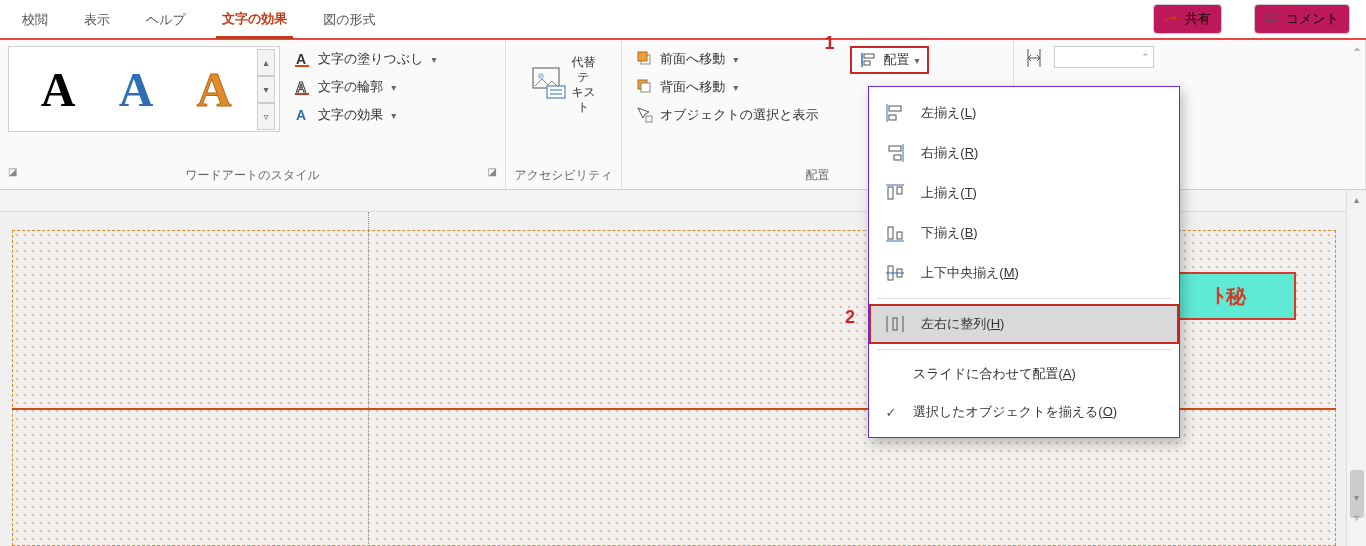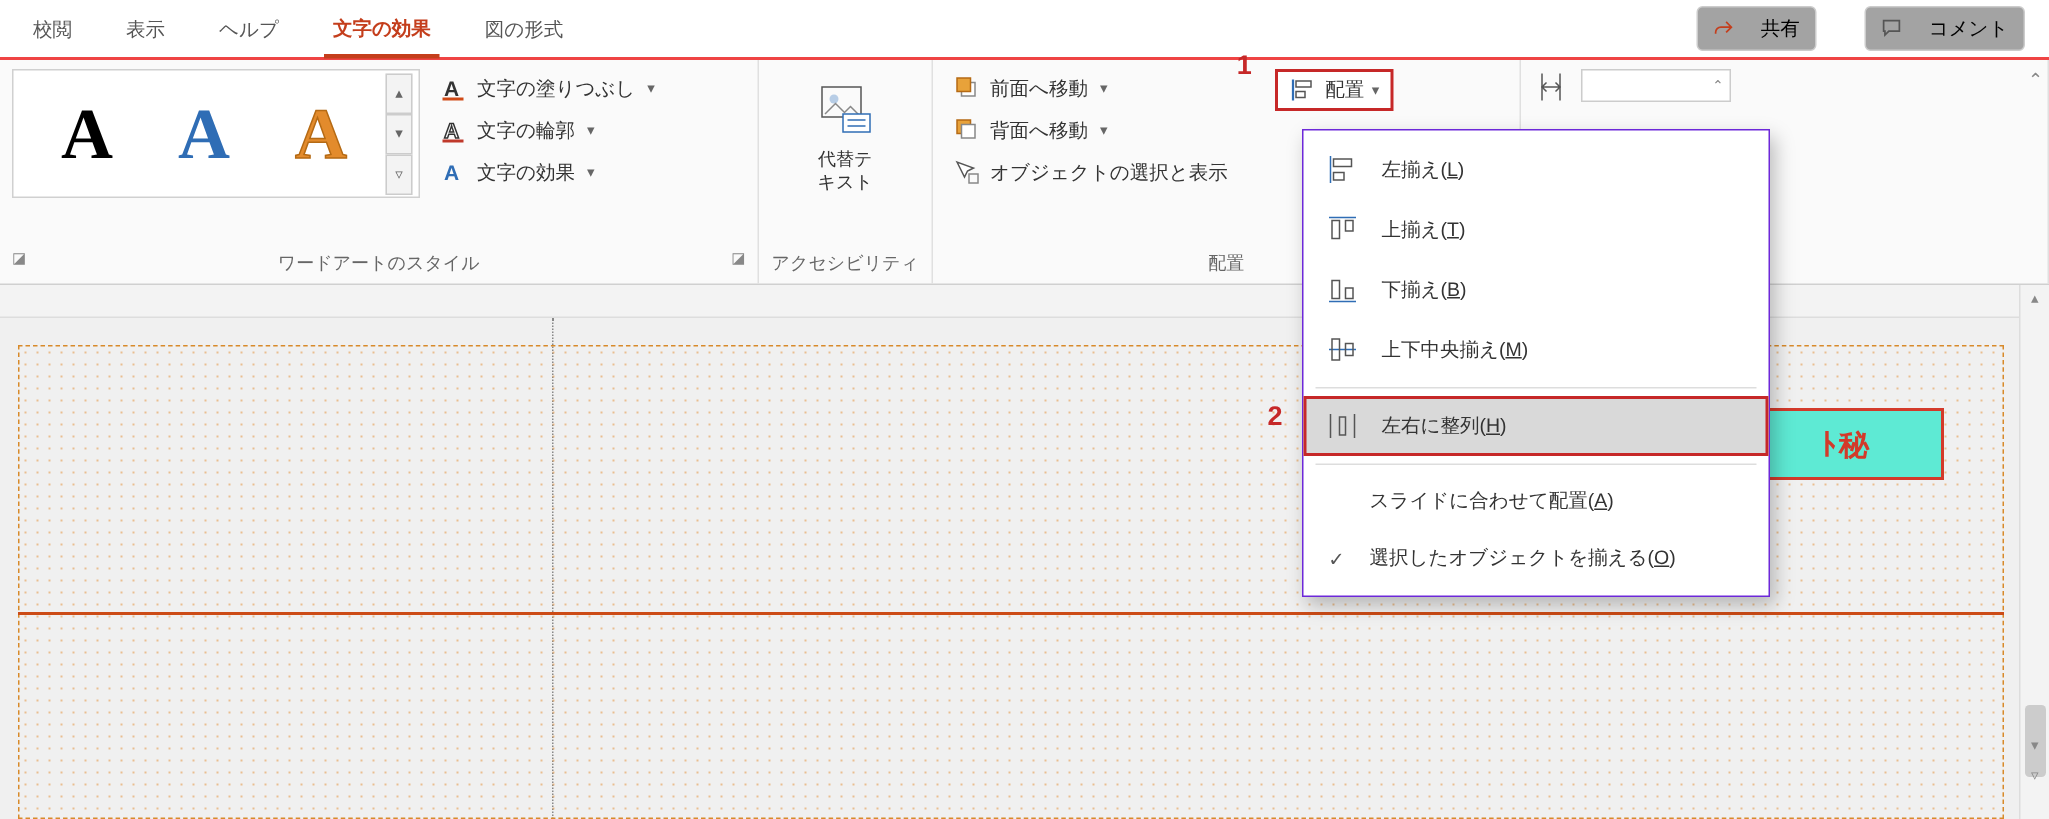--- a/index.html
+++ b/index.html
@@ -3,21 +3,21 @@
 <meta charset="utf-8">
 <style>
   * { box-sizing: border-box; margin: 0; padding: 0; font-family: "Meiryo UI", "Yu Gothic UI", sans-serif; }
   body { width: 1366px; height: 546px; background: #fff; overflow: hidden; font-size: 13px; color: #333; }
 
   
   .tabs { display: flex; align-items: center; height: 40px; padding: 0 16px; gap: 24px; border-bottom: 2px solid #ef4444; }
   .tab { padding: 10px 6px 8px; color: #555; cursor: pointer; }
   .tab.active { color: #c43e1c; border-bottom: 3px solid #c43e1c; font-weight: 600; }
   .tabs-spacer { flex: 1; }
-  .top-btn { display: flex; align-items: center; gap: 18px; padding: 5px 10px; border: 1px solid #ccc; border-radius: 4px; background: #a3a3a3; cursor: pointer; margin-left: 8px; font-size: 13px; }
+  .top-btn { display: flex; align-items: center; gap: 7px; padding: 5px 10px; border: 1px solid #ccc; border-radius: 4px; background: #be185d; cursor: pointer; margin-left: 8px; font-size: 13px; }
   .top-btn svg { width: 14px; height: 14px; }
 
   
   .ribbon { display: flex; height: 150px; border-bottom: 1px solid #d0d0d0; background: #fafafa; }
   .ribbon-group { display: flex; flex-direction: column; border-right: 1px solid #e0e0e0; padding: 6px 8px 2px; }
   .ribbon-group .body { flex: 1; display: flex; align-items: flex-start; gap: 8px; }
   .ribbon-group .label { text-align: center; font-size: 12px; color: #666; padding: 3px 0; position: relative; }
   .ribbon-group .label .launcher { position: absolute; right: 0; top: 2px; color: #888; font-size: 10px; }
   .ribbon-group .label .launcher-left { position: absolute; left: 0; top: 2px; color: #888; font-size: 10px; }
 
@@ -27,21 +27,21 @@
   .wa1 { color: #000; }
   .wa2 { color: #2f6db5; }
   .wa3 { color: #e38b2c; -webkit-text-stroke: 1px #b56a14; }
   .wa-scroll { display: flex; flex-direction: column; margin-left: 4px; }
   .wa-scroll .sbtn { width: 18px; height: 27px; border: 1px solid #ccc; background: #f3f3f3; display: flex; align-items:center; justify-content:center; font-size: 10px; color:#666; }
 
   .ribbon-item { display: flex; align-items: center; gap: 6px; padding: 4px 6px; cursor: pointer; }
   .ribbon-item .chev { color: #666; font-size: 10px; margin-left: 2px; }
   .ribbon-col { display: flex; flex-direction: column; gap: 2px; }
 
-  .big-btn { display: flex; flex-direction: column; align-items: center; justify-content: center; width: 74px; padding: 6px 2px; cursor: pointer; }
+  .big-btn { display: flex; flex-direction: row; align-items: center; justify-content: center; width: 74px; padding: 6px 2px; cursor: pointer; }
   .big-btn .bicon { width: 40px; height: 44px; display:flex; align-items:center; justify-content:center; }
   .big-btn .blabel { text-align: center; font-size: 12px; line-height: 1.25; padding-top: 3px; }
 
   
   .arrange-col { display:flex; flex-direction:column; gap:2px; }
   .align-btn { display:flex; align-items:center; gap:5px; padding: 3px 8px; border:2px solid #c62828; background:#fff; cursor:pointer; }
   .align-btn .chev { font-size:10px; color:#666; }
 
   .callout-number { position:absolute; font: 700 18px/1 sans-serif; color:#c62828; }
 
@@ -247,20 +247,30 @@
           <line x1="2" y1="1" x2="2" y2="19" stroke="#2f6db5"></line>
           <rect x="4" y="3" width="12" height="5" fill="none" stroke="#555"></rect>
           <rect x="4" y="12" width="7" height="5" fill="none" stroke="#555"></rect>
         </svg>
       </span>
     <span class="mlabel"><span>左揃え(</span><u>L</u><span>)</span></span>
   </div>
   <div class="mi">
     <span class="micon">
         <svg viewBox="0 0 20 20" width="20" height="20">
+          <line x1="18" y1="1" x2="18" y2="19" stroke="#2f6db5"></line>
+          <rect x="4" y="3" width="12" height="5" fill="none" stroke="#555"></rect>
+          <rect x="9" y="12" width="7" height="5" fill="none" stroke="#555"></rect>
+        </svg>
+      </span>
+    <span class="mlabel"><span>右揃え(</span><u>R</u><span>)</span></span>
+  </div>
+  <div class="mi">
+    <span class="micon">
+        <svg viewBox="0 0 20 20" width="20" height="20">
           <line x1="1" y1="2" x2="19" y2="2" stroke="#2f6db5"></line>
           <rect x="3" y="4" width="5" height="12" fill="none" stroke="#555"></rect>
           <rect x="12" y="4" width="5" height="7" fill="none" stroke="#555"></rect>
         </svg>
       </span>
     <span class="mlabel"><span>上揃え(</span><u>T</u><span>)</span></span>
   </div>
   <div class="mi">
     <span class="micon">
         <svg viewBox="0 0 20 20" width="20" height="20">

